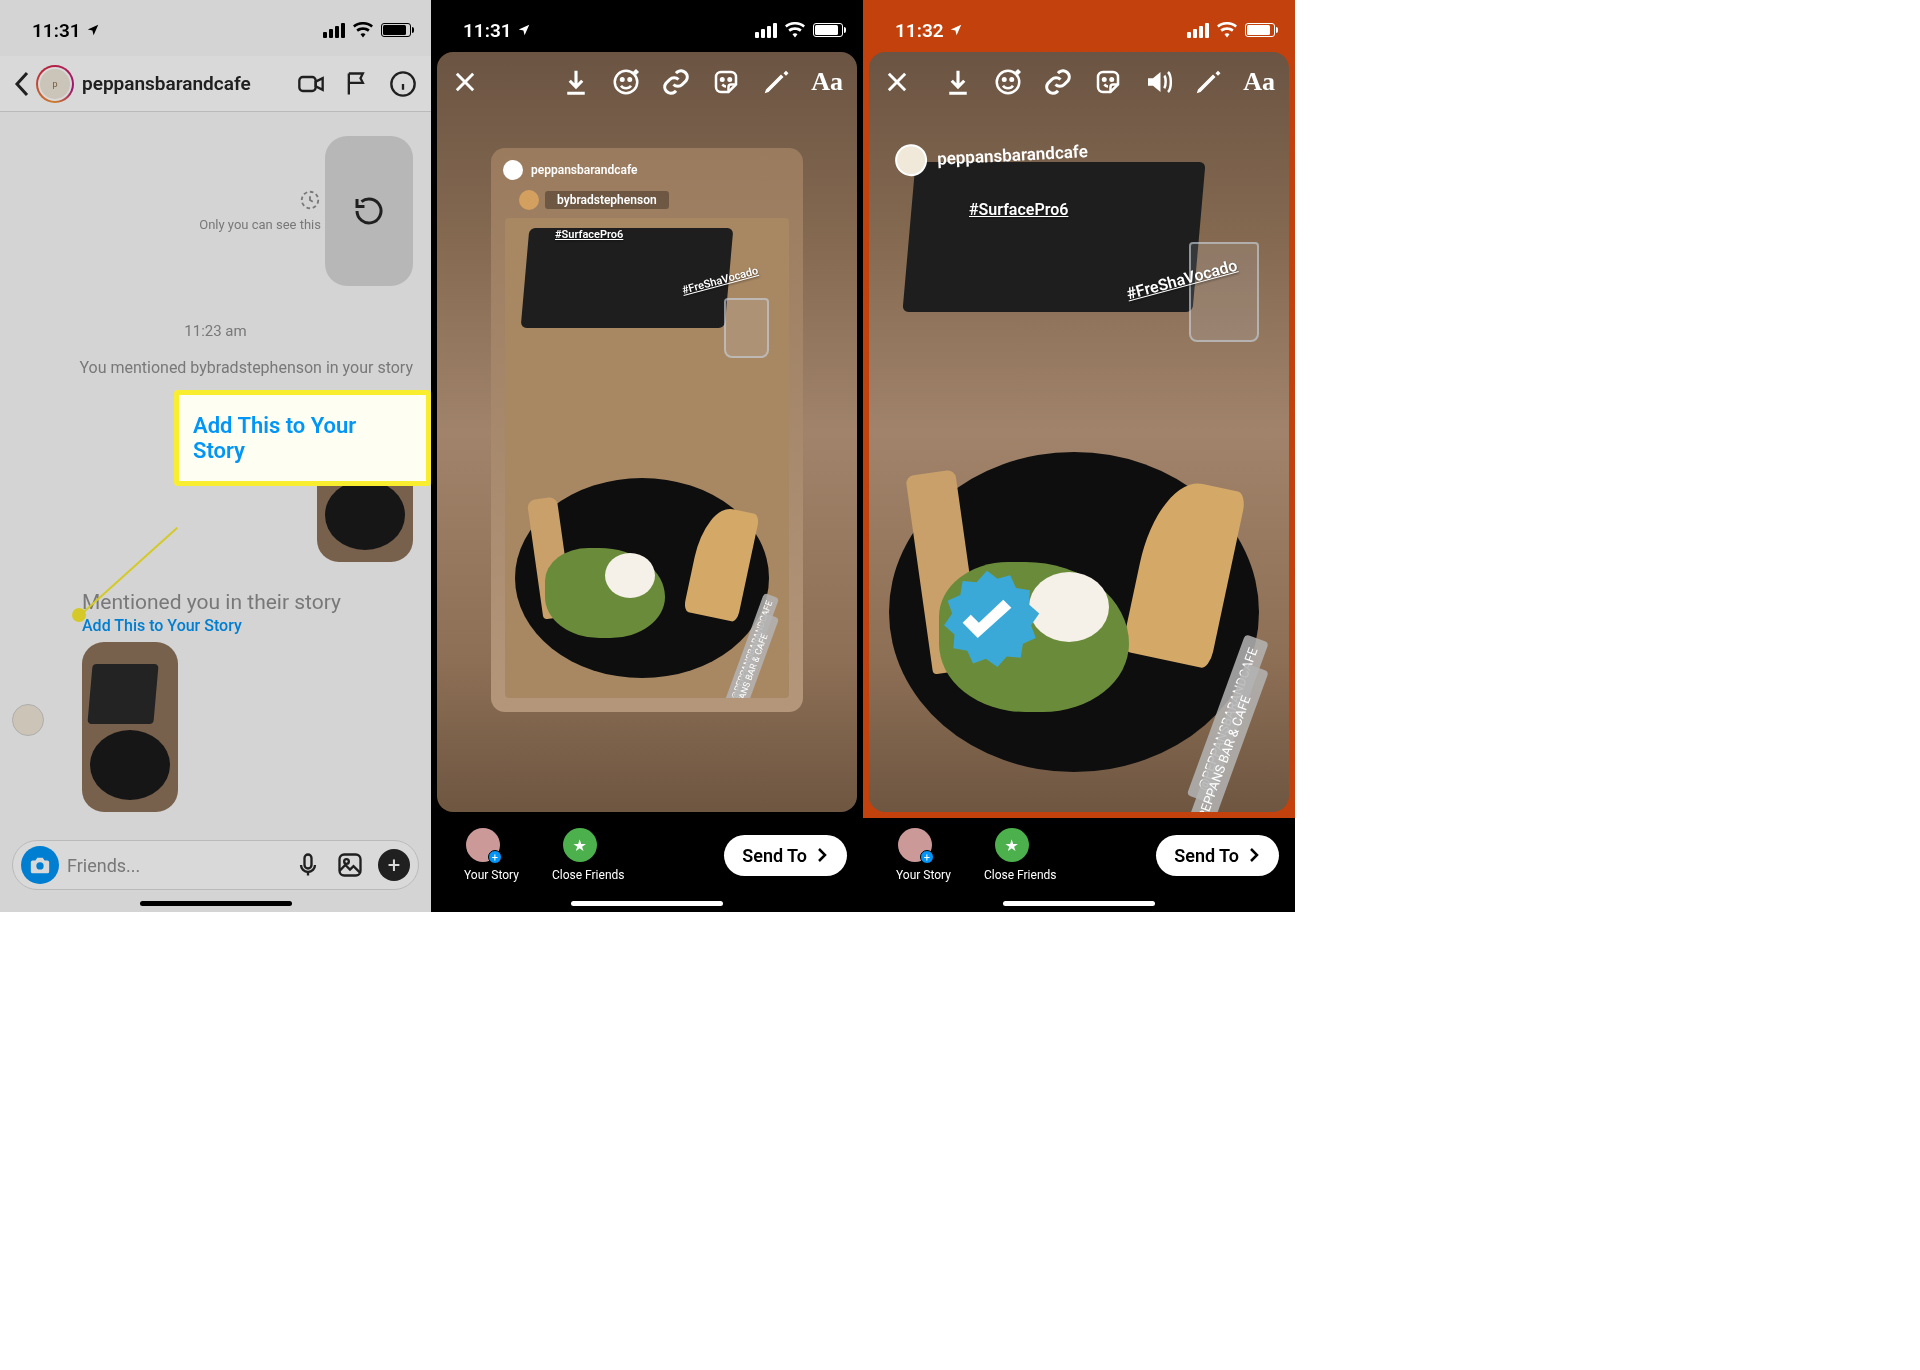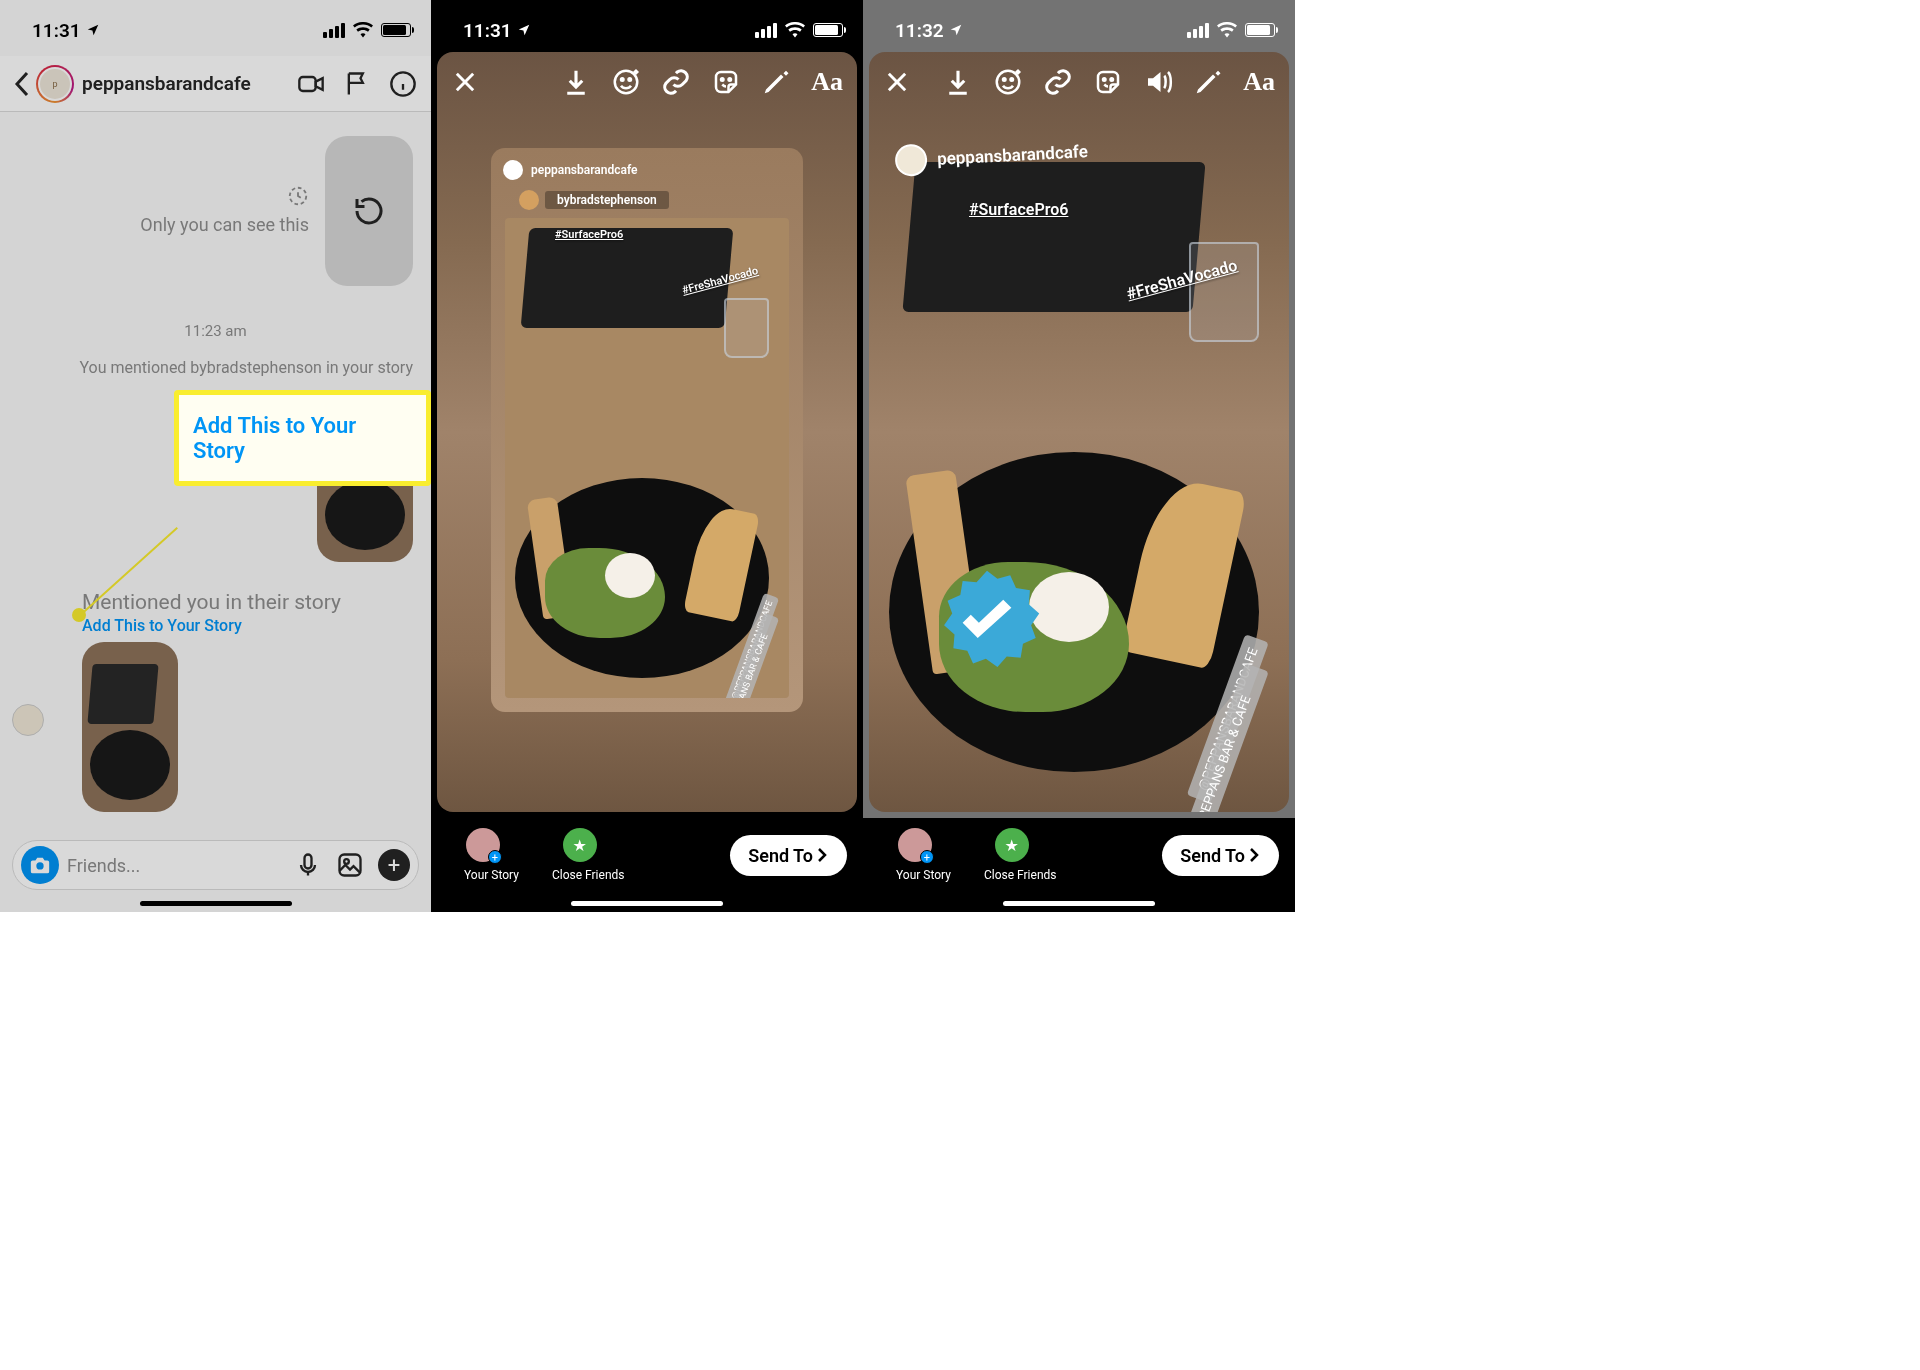--- a/index.html
+++ b/index.html
@@ -1,21 +1,21 @@
 <!DOCTYPE html>
 <html><head>
 <meta charset="utf-8">
 <style>
 * { margin: 0; padding: 0; box-sizing: border-box; }
 body { font-family: -apple-system, BlinkMacSystemFont, "Segoe UI", Roboto, Helvetica, Arial, sans-serif; background: #fff; width: 1295px; height: 912px; overflow: hidden; }
 .container { display: flex; width: 1295px; height: 912px; }
 .screen { position: relative; height: 912px; overflow: hidden; }
 .screen1 { width: 431px; background: #fafafa; }
 .screen2 { width: 432px; background: #000; }
-.screen3 { width: 432px; background: #737373; }
+.screen3 { width: 432px; background: #c2410c; }
 
 
 .status-bar { position: absolute; top: 0; left: 12px; right: 0; height: 52px; display: flex; align-items: center; justify-content: space-between; padding: 8px 20px 0; z-index: 10; }
 .status-bar.light { color: #000; }
 .status-bar.dark { color: #fff; }
 .time { font-size: 19px; font-weight: 600; display: flex; align-items: center; gap: 5px; }
 .loc-arrow { transform: rotate(0deg); }
 .status-right { display: flex; align-items: center; gap: 8px; }
 .signal-bars { display: flex; align-items: flex-end; gap: 2px; }
 .signal-bars span { width: 4px; border-radius: 1px; }
@@ -36,21 +36,21 @@
 .avatar-ring { width:38px; height:38px; border-radius:50%; background: conic-gradient(from 180deg, #f09433, #e6683c, #dc2743, #cc2366, #bc1888, #f09433); padding:2px; margin-right:8px; }
 .avatar-ring-inner { width:100%; height:100%; border-radius:50%; background:#fff; padding:2px; overflow:hidden; }
 .avatar-img { width:100%; height:100%; border-radius:50%; background:#eee7da; display:flex; align-items:center; justify-content:center; font-size:9px; color:#8a6d4a; }
 .dm-username { font-size:19px; font-weight:600; color:#262626; flex:1; }
 .dm-icons { display:flex; gap: 18px; }
 .dm-icon { width:28px; height:28px; color:#262626; }
 
 
 .dm-body { position:absolute; top:112px; bottom:84px; left:0; right:0; overflow:hidden; }
 .expired-block { position:absolute; top:24px; right:18px; display:flex; align-items:center; }
-.expired-text { font-size:18px; color:#8e8e8e; text-align:right; margin-right:16px; line-height:1.35; }
+.expired-text { font-size:13px; color:#8e8e8e; text-align:right; margin-right:4px; line-height:1.35; }
 .reload-box { width:88px; height:150px; background:#d8d8d8; border-radius:22px; display:flex; align-items:center; justify-content:center; }
 .reload-icon { width:36px; height:36px; }
 
 .ts { text-align:center; color:#8e8e8e; font-size:15px; margin-top: 210px; }
 .mention-text { text-align:right; color:#8e8e8e; font-size:16px; margin: 18px 18px 10px; }
 .story-thumb-right { width:96px; height:170px; border-radius:22px; background:#8d725a; position:absolute; right:18px; top: 280px; overflow:hidden; }
 .story-thumb-right .plate { position:absolute; bottom:12px; left:8px; right:8px; height:70px; background:#1a1a1a; border-radius:50%; }
 .story-thumb-right .laptop { position:absolute; top:22px; left:8px; right:22px; height:60px; background:#2a2a2a; border-radius:4px; }
 
 .mention-you { color:#8e8e8e; font-size:21px; margin: 0 0 4px 82px; position:absolute; top: 478px; }
@@ -132,21 +132,21 @@
 .verified-sticker { position:absolute; left:60px; bottom:130px; width:116px; height:116px; }
 .verified-sticker svg { width:100%; height:100%; }
 
 
 .story-bottom { position:absolute; bottom:0; left:0; right:0; height:94px; background:#000; display:flex; align-items:center; padding: 0 16px 20px; gap: 16px; }
 .bottom-item { display:flex; flex-direction:column; align-items:center; gap:6px; }
 .bottom-avatar { width:34px; height:34px; border-radius:50%; background:#c99; position:relative; }
 .bottom-avatar.cf { background:#4cb04c; display:flex; align-items:center; justify-content:center; color:#fff; }
 .bottom-avatar .plus-mini { position:absolute; bottom:-2px; right:-2px; width:14px; height:14px; border-radius:50%; background:#0095f6; color:#fff; font-size:11px; display:flex; align-items:center; justify-content:center; border:1.5px solid #000; }
 .bottom-label { color:#fff; font-size:12px;margin-left:17px; }
-.send-to-btn { margin-left:auto; background:#fff; color:#000; font-size:18px; font-weight:600; padding: 10px 18px; border-radius:24px; display:flex; align-items:center; gap:2px; }
+.send-to-btn { margin-left:auto; background:#fff; color:#000; font-size:18px; font-weight:600; padding: 10px 18px; border-radius:24px; display:flex; align-items:center; gap:8px; }
 
 svg { display:block; }
 </style>
 </head>
 <body>
 
 <div class="container">
 
 <div class="screen screen1">
   <div class="dim-overlay"></div>

